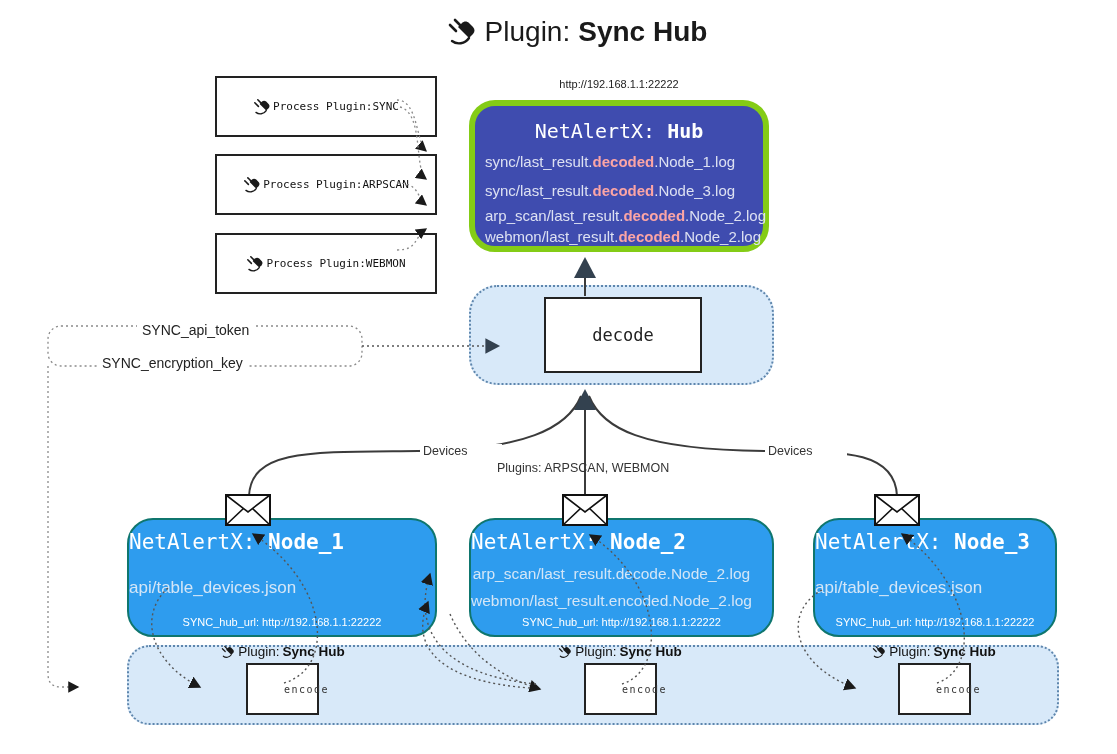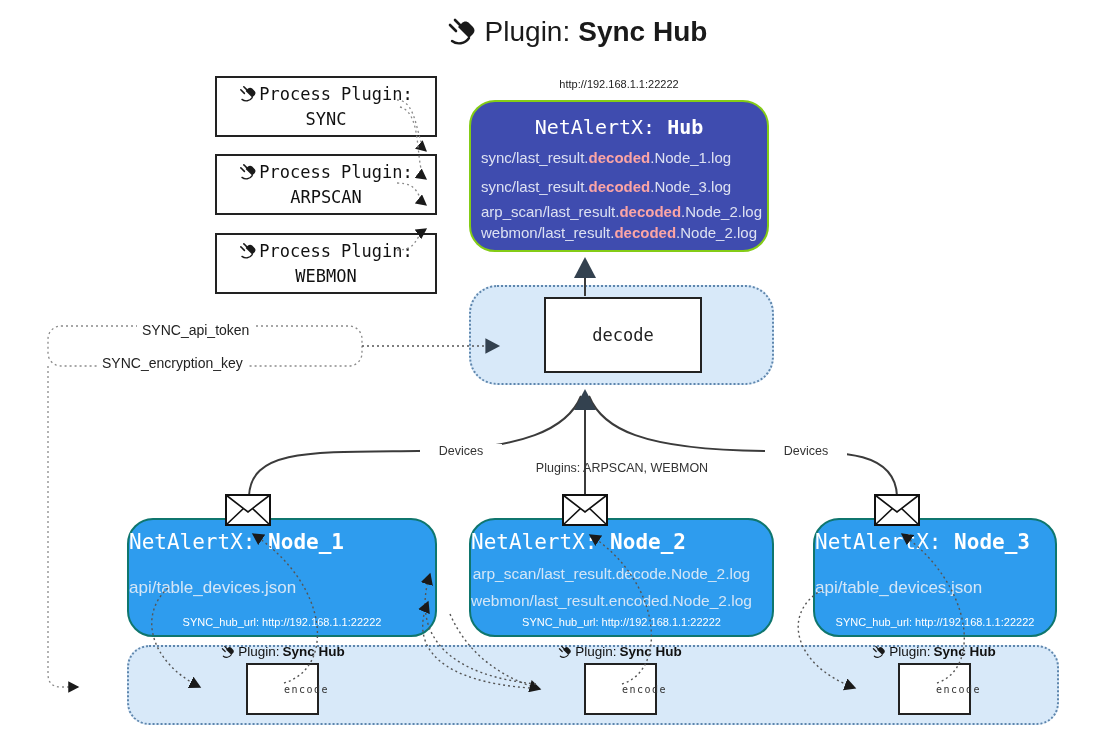--- a/index.html
+++ b/index.html
@@ -13,48 +13,48 @@
   .lbl-layer{z-index:6;}
 
   
   .title{left:0;right:0;top:16px;display:flex;justify-content:center;align-items:center;gap:8px;
          font-size:28px;color:#1a1a1a;}
   .title .name{font-weight:700;}
   .plug{display:inline-block;vertical-align:middle;}
 
   
   .pbox{width:218px;height:57px;left:178px;background:#fff;border:2px solid #222;
-        font-family:"DejaVu Sans Mono",monospace;font-size:17px;color:#111;
-        display:flex;flex-direction:column;align-items:center;justify-content:center;line-height:1.45;}
+        font-family:"DejaVu Sans Mono",monospace;font-size:11px;color:#111;
+        display:flex;flex-direction:row;align-items:center;justify-content:center;line-height:1.45;}
   .pbox .row1{display:flex;align-items:center;gap:2px;}
 
   
   .hub-url{left:432px;width:300px;top:78px;text-align:center;font-size:11px;color:#222;}
   .hub{left:432px;top:100px;width:300px;height:152px;background:var(--hub-bg);
-       border:2px solid #84cc16;border-radius:26px;color:#fff;box-sizing:border-box;
+       border:6px solid #84cc16;border-radius:26px;color:#fff;box-sizing:border-box;
        display:flex;flex-direction:column;}
   .hub-title{font-family:"DejaVu Sans Mono",monospace;font-size:20px;text-align:center;margin-top:13px;}
   .hub-title .name{font-weight:700;}
   .hub-line{font-size:15px;color:#DDE1F2;padding-left:10px;white-space:nowrap;}
   .hub-line b{font-weight:700;color:#fca5a5;}
   .hl1{margin-top:10px;} .hl2{margin-top:12px;} .hl3{margin-top:8px;} .hl4{margin-top:4px;}
 
   
   .panel{background:var(--panel-bg);border:2px dotted var(--panel-border);box-sizing:border-box;}
   .decode-panel{left:432px;top:285px;width:305px;height:100px;border-radius:28px;}
   .decode-box{left:507px;top:297px;width:158px;height:76px;background:#fff;border:2px solid #222;
               box-sizing:border-box;display:flex;align-items:center;justify-content:center;
               font-family:"DejaVu Sans Mono",monospace;font-size:17px;color:#222;z-index:4;}
 
   
   .keylbl{background:#fff;padding:0 5px;font-size:14px;color:#222;white-space:nowrap;}
   .k1{left:100px;top:322px;} .k2{left:60px;top:355px;}
 
   
-  .edge{font-size:12.5px;color:#333;text-align:center;}
+  .edge{font-size:12.5px;color:#333;text-align:left;}
   .dev{background:#fff;padding:0 3px;}
   .devL{left:383px;top:444px;width:76px;} .devR{left:728px;top:444px;width:76px;}
   .plugc{left:460px;top:461px;width:250px;}
 
   
   .node{top:518px;height:119px;background:var(--node-bg);border:2px solid #0f766e;border-radius:26px;
         box-sizing:border-box;color:#fff;display:flex;flex-direction:column;align-items:flex-start;}
   .n1{left:90px;width:310px;} .n2{left:432px;width:305px;} .n3{left:776px;width:244px;}
   .node-title{font-family:"DejaVu Sans Mono",monospace;font-size:21px;margin-top:10px;white-space:nowrap;}
   .node-title .name{font-weight:700;}

